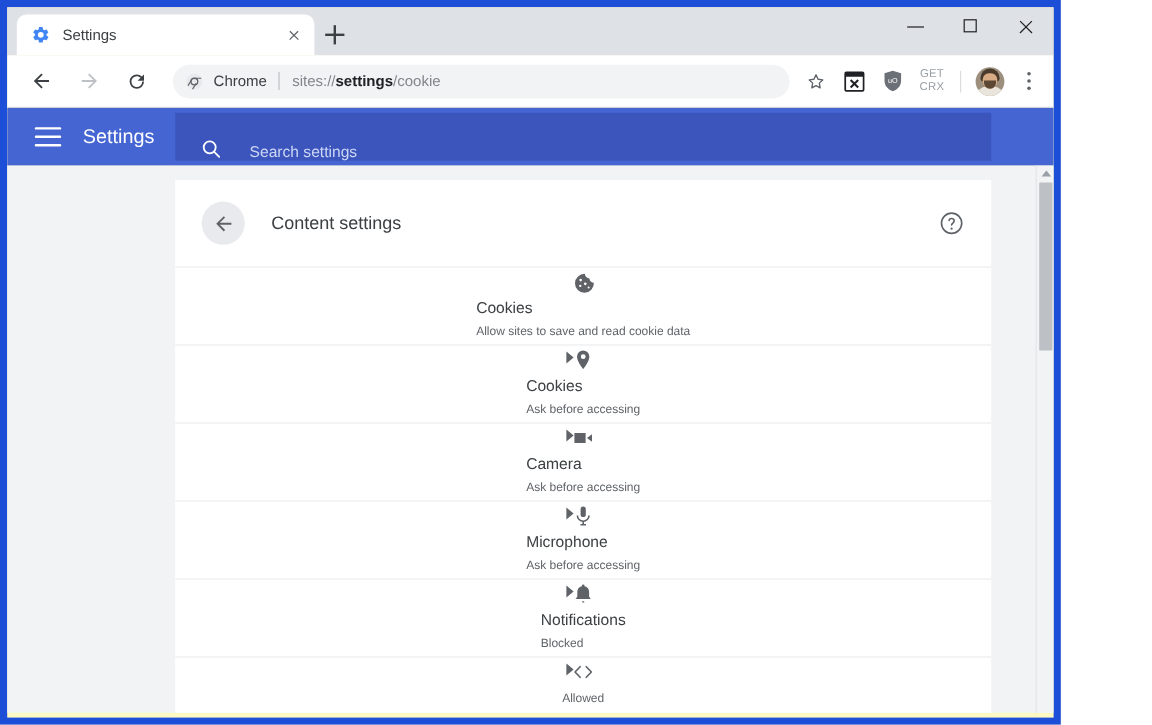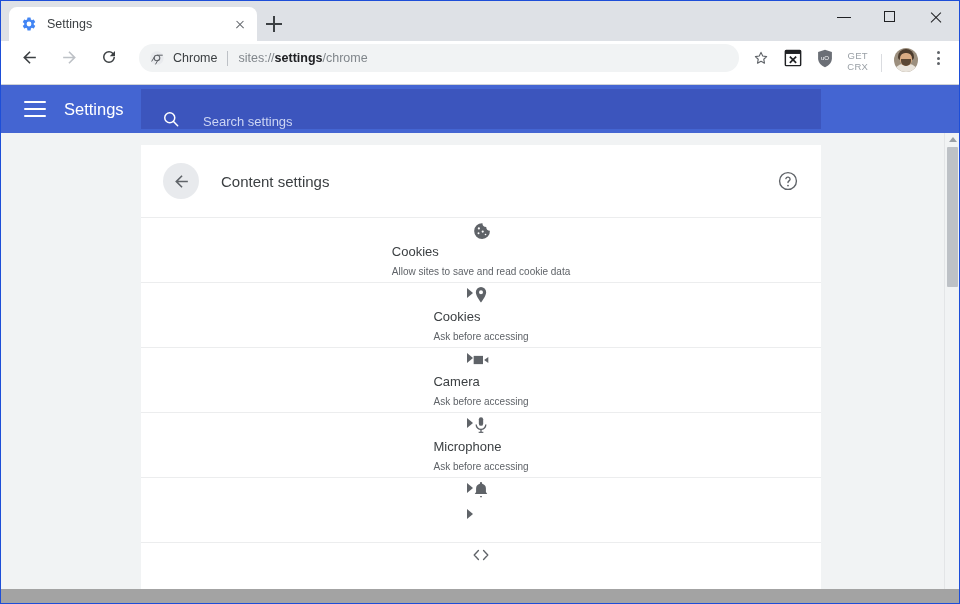--- a/index.html
+++ b/index.html
@@ -9,25 +9,25 @@
   body {
     width: 960px;
     height: 604px;
     overflow: hidden;
     font-family: "Liberation Sans", sans-serif;
     background: #ffffff;
     -webkit-font-smoothing: antialiased;
   }
   .window {
     position: relative;
-    width: 960px;
+    width: 884px;
     height: 604px;
     box-sizing: border-box;
-    background: #a3a3a3;
-    border: 1px solid #1d4ed8;
+    background: #fef9c3;
+    border: 6px solid #1d4ed8;
     overflow: hidden;
   }
 
   
   .titlebar {
     position: relative;
     height: 40px;
     background: #dee1e6;
   }
   .tab {
@@ -127,21 +127,21 @@
     background: #202124;
   }
   .wc-close::before { transform: rotate(45deg); }
   .wc-close::after  { transform: rotate(-45deg); }
 
   
   .toolbar {
     height: 44px;
     background: #ffffff;
     display: flex;
-    align-items: flex-end;
+    align-items: center;
     padding: 12px 8px;
     box-sizing: border-box;
     border-bottom: 1px solid #cfd2d6;
   }
   .nav-btn {
     width: 30px;
     height: 30px;
     margin: 0 5px;
     flex: 0 0 30px;
     display: flex;
@@ -494,21 +494,21 @@
     <div class="omnibox">
       <svg class="chrome-logo" viewBox="0 0 24 24">
         <circle cx="12" cy="12" r="10" fill="#e8eaed"></circle>
         <circle cx="12" cy="12" r="4.2" fill="none" stroke="#5f6368" stroke-width="1.6"></circle>
         <path d="M12 7.8h8.6" stroke="#5f6368" stroke-width="1.5"></path>
         <path d="M8.3 9.9L4 17.2" stroke="#5f6368" stroke-width="1.5"></path>
         <path d="M14 14.2l-4.3 7.4" stroke="#5f6368" stroke-width="1.5"></path>
       </svg>
       <span class="omnibox-scheme-label">Chrome</span>
       <span class="omnibox-sep"></span>
-      <span class="omnibox-url"><span>sites://</span><b>settings</b><span>/chrome</span></span>
+      <span class="omnibox-url"><span>sites://</span><b>settings</b><span>/cookie</span></span>
     </div>
 
     <div class="tb-icon">
       <svg width="18" height="18" viewBox="0 0 24 24">
         <path d="M12 4.5l2.3 4.9 5.2.7-3.8 3.6.95 5.2L12 16.4l-4.65 2.5.95-5.2-3.8-3.6 5.2-.7z" fill="none" stroke="#5f6368" stroke-width="1.5" stroke-linejoin="round"></path>
       </svg>
     </div>
 
     <div class="tb-icon">
       <svg width="18" height="18" viewBox="0 0 20 20">
@@ -643,30 +643,35 @@
         <div class="row-arrow"></div>
       </div>
 
       <div class="row">
         <div class="row-icon">
           <svg width="20" height="20" viewBox="0 0 24 24">
             <path d="M12 2.4a1.35 1.35 0 011.35 1.35v.6a5.9 5.9 0 014.55 5.75v4.3l1.6 2.5H4.5l1.6-2.5v-4.3A5.9 5.9 0 0110.65 4.35v-.6A1.35 1.35 0 0112 2.4z" fill="#5f6368"></path>
             <path d="M11 19.2h2v1.4h-2z" fill="#5f6368"></path>
           </svg>
         </div>
+        <div class="row-text">
+          <div class="row-title">Notifications</div>
+          <div class="row-sub">Blocked</div>
+        </div>
         <div class="row-arrow"></div>
       </div>
 
       <div class="row">
         <div class="row-icon">
           <svg width="22" height="22" viewBox="0 0 24 24">
             <path d="M9.2 7.2L4.6 12l4.6 4.8M14.8 7.2l4.6 4.8-4.6 4.8" fill="none" stroke="#5f6368" stroke-width="1.5" stroke-linecap="round" stroke-linejoin="round"></path>
           </svg>
         </div>
         <div class="row-text">
+          <div class="row-sub">Allowed</div>
         </div>
         <div class="row-arrow"></div>
       </div>
 
     </div>
 
     <div class="scrollbar">
       <div class="scroll-up"></div>
       <div class="scroll-thumb"></div>
     </div>

